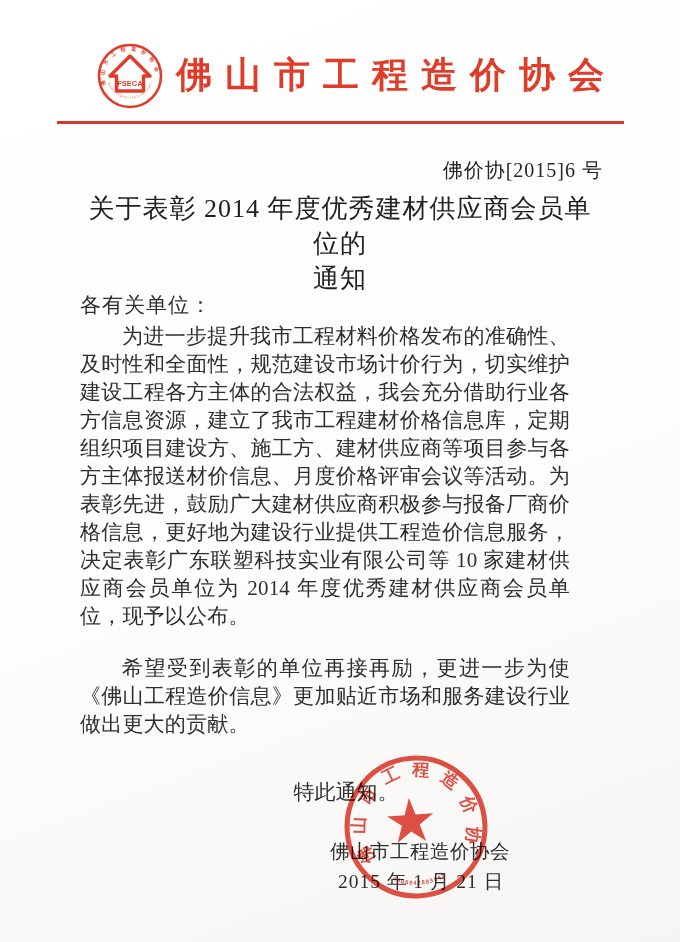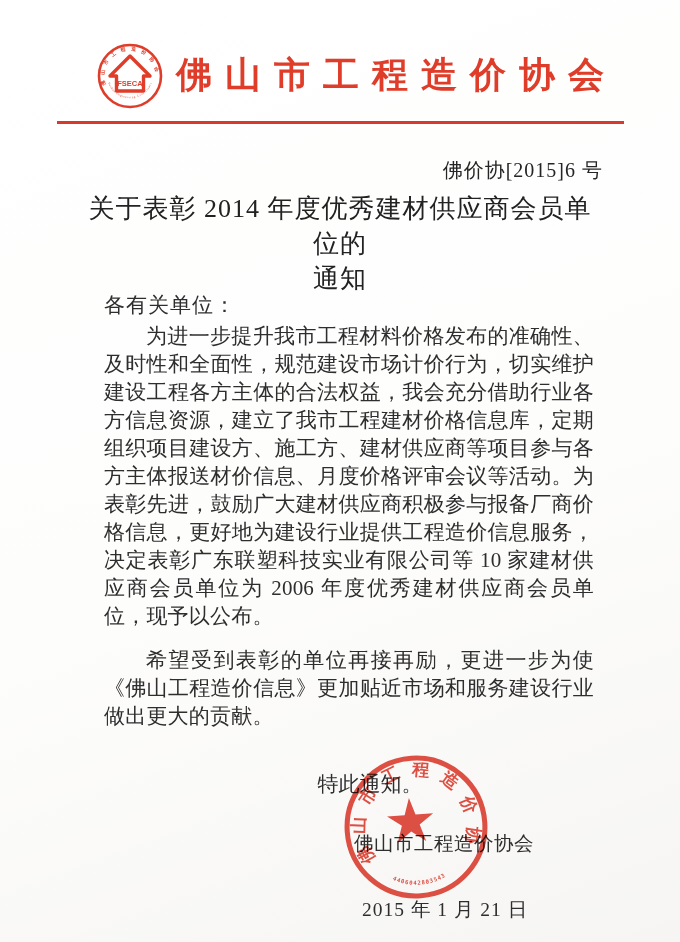--- a/index.html
+++ b/index.html
@@ -47,42 +47,42 @@
     margin: 0;
     text-align: center;
     font-size: 26px; font-weight: normal;
     line-height: 35px;
     letter-spacing: 1px;
     color: #222;
   }
 
   
   .content {
-    position: absolute; left: 104px; top: 291px; width: 490px;
+    position: absolute; left: 80px; top: 291px; width: 490px;
     font-size: 21px; line-height: 28px;
     color: #2e2e2e;
   }
   .salutation { letter-spacing: 1px; }
   .content p {
     margin: 3px 0 0 0;
     text-indent: 2em;
     text-align: justify;
     text-justify: inter-character;
     letter-spacing: 0.2px;
   }
-  .content p + p { margin-top: 16px; }
+  .content p + p { margin-top: 24px; }
   .closing { margin-top: 40px; text-indent: 2em; text-align: center; }
   .attachment {
     margin-top: 31px; margin-left: -3px;
     font-size: 19.5px; line-height: 26px;
     white-space: nowrap;
   }
   .signature { margin-top: 31px; }
   .sig-org  { margin-left: 250px; font-size: 19.5px; line-height: 30px; letter-spacing: 0.5px; white-space: nowrap; }
-  .sig-date { margin-left: 258px; font-size: 19.5px; line-height: 30px; letter-spacing: 1px; white-space: nowrap; margin-top: 36px; }
+  .sig-date { margin-left: 258px; font-size: 19.5px; line-height: 30px; letter-spacing: 1px; white-space: nowrap; }
 
   
   .seal {
     position: absolute; left: 340px; top: 751px;
     width: 152px; height: 152px;
     mix-blend-mode: multiply;
     opacity: 0.88;
     transform: rotate(-4deg);
   }
 </style>
@@ -107,21 +107,21 @@
 
   <div class="org-name">佛山市工程造价协会</div>
   <div class="rule"></div>
 
   <div class="doc-number">佛价协[2015]6 号</div>
 
   <h1 class="title"><span>关于表彰 2014 年度优秀建材供应商会员单位的</span><br><span>通知</span></h1>
 
   <div class="content">
     <div class="salutation">各有关单位：</div>
-    <p>为进一步提升我市工程材料价格发布的准确性、及时性和全面性，规范建设市场计价行为，切实维护建设工程各方主体的合法权益，我会充分借助行业各方信息资源，建立了我市工程建材价格信息库，定期组织项目建设方、施工方、建材供应商等项目参与各方主体报送材价信息、月度价格评审会议等活动。为表彰先进，鼓励广大建材供应商积极参与报备厂商价格信息，更好地为建设行业提供工程造价信息服务，决定表彰广东联塑科技实业有限公司等 10 家建材供应商会员单位为 2006 年度优秀建材供应商会员单位，现予以公布。</p>
+    <p>为进一步提升我市工程材料价格发布的准确性、及时性和全面性，规范建设市场计价行为，切实维护建设工程各方主体的合法权益，我会充分借助行业各方信息资源，建立了我市工程建材价格信息库，定期组织项目建设方、施工方、建材供应商等项目参与各方主体报送材价信息、月度价格评审会议等活动。为表彰先进，鼓励广大建材供应商积极参与报备厂商价格信息，更好地为建设行业提供工程造价信息服务，决定表彰广东联塑科技实业有限公司等 10 家建材供应商会员单位为 2014 年度优秀建材供应商会员单位，现予以公布。</p>
     <p>希望受到表彰的单位再接再励，更进一步为使《佛山工程造价信息》更加贴近市场和服务建设行业做出更大的贡献。</p>
     <div class="closing">特此通知。</div>
 
     <div class="signature">
       <div class="sig-org">佛山市工程造价协会</div>
       <div class="sig-date">2015 年 1 月 21 日</div>
     </div>
   </div>
 
   <svg class="seal" viewBox="0 0 150 150" aria-hidden="true">

